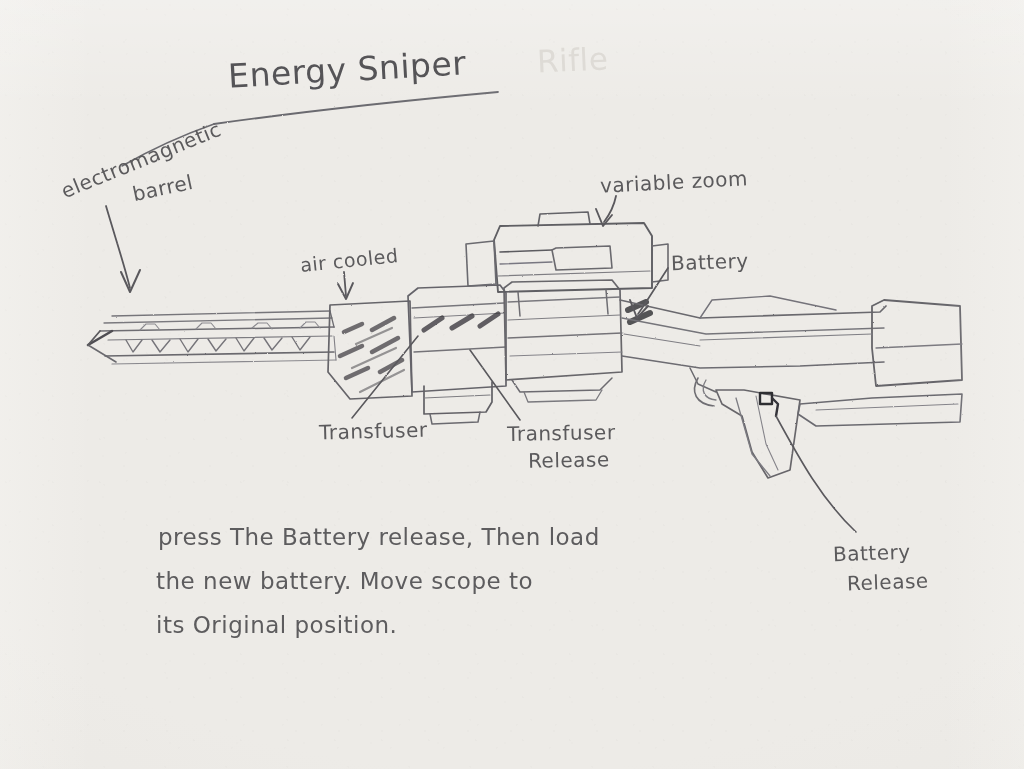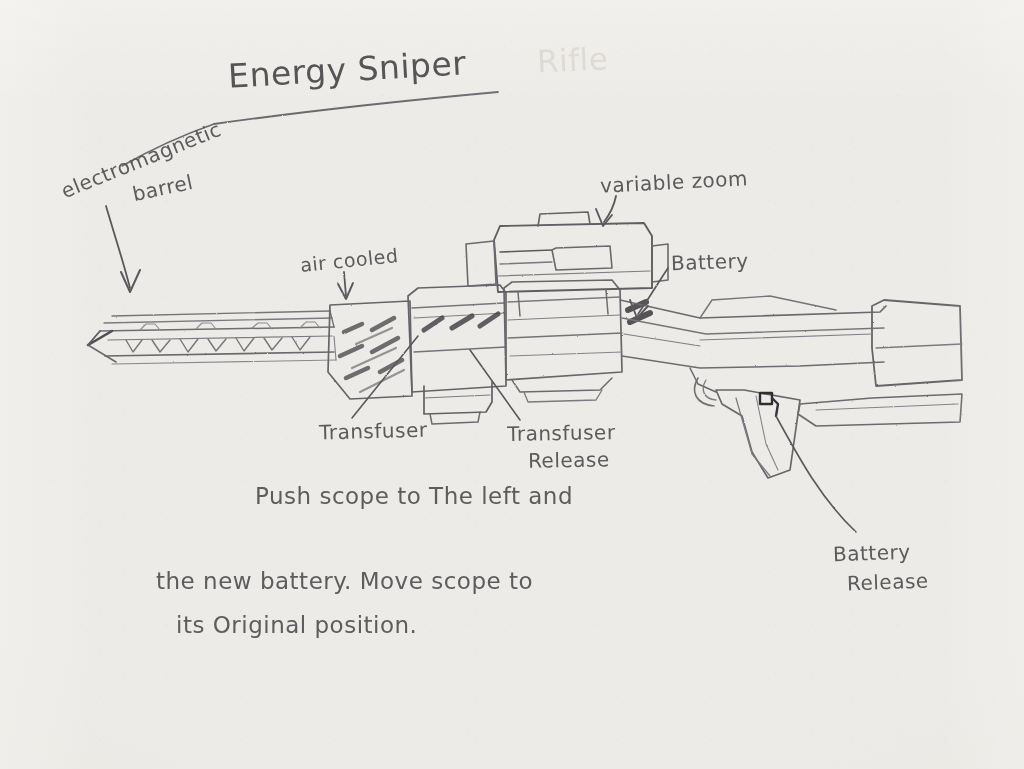--- a/index.html
+++ b/index.html
@@ -288,17 +288,17 @@
 
   <div class="hand label" style="left:319px; top:419px; transform: rotate(-1.5deg); font-size:20px;">Transfuser</div>
 
   <div class="hand label" style="left:507px; top:421px; transform: rotate(-1deg); font-size:20px;">Transfuser</div>
   <div class="hand label" style="left:528px; top:448px; transform: rotate(-1deg); font-size:20px;">Release</div>
 
   <div class="hand label" style="left:833px; top:541px; transform: rotate(-2deg); font-size:20px;">Battery</div>
   <div class="hand label" style="left:847px; top:570px; transform: rotate(-2deg); font-size:20px;">Release</div>
 
 
-  <div class="hand body-line" style="left:255px; top:483px; font-size:23px;">Push   scope   to   The   left  and</div>
+  <div class="hand body-line" style="left:158px; top:524px; font-size:23px;">press   The   Battery  release,   Then     load</div>
   <div class="hand body-line" style="left:156px; top:568px; font-size:23px;text-align:right;">the     new    battery. Move     scope  to</div>
-  <div class="hand body-line" style="left:156px; top:612px; font-size:23px;margin-left:20px;">its     Original   position.</div>
+  <div class="hand body-line" style="left:156px; top:612px; font-size:23px;">its     Original   position.</div>
 
 </div>
 
 </body></html>

